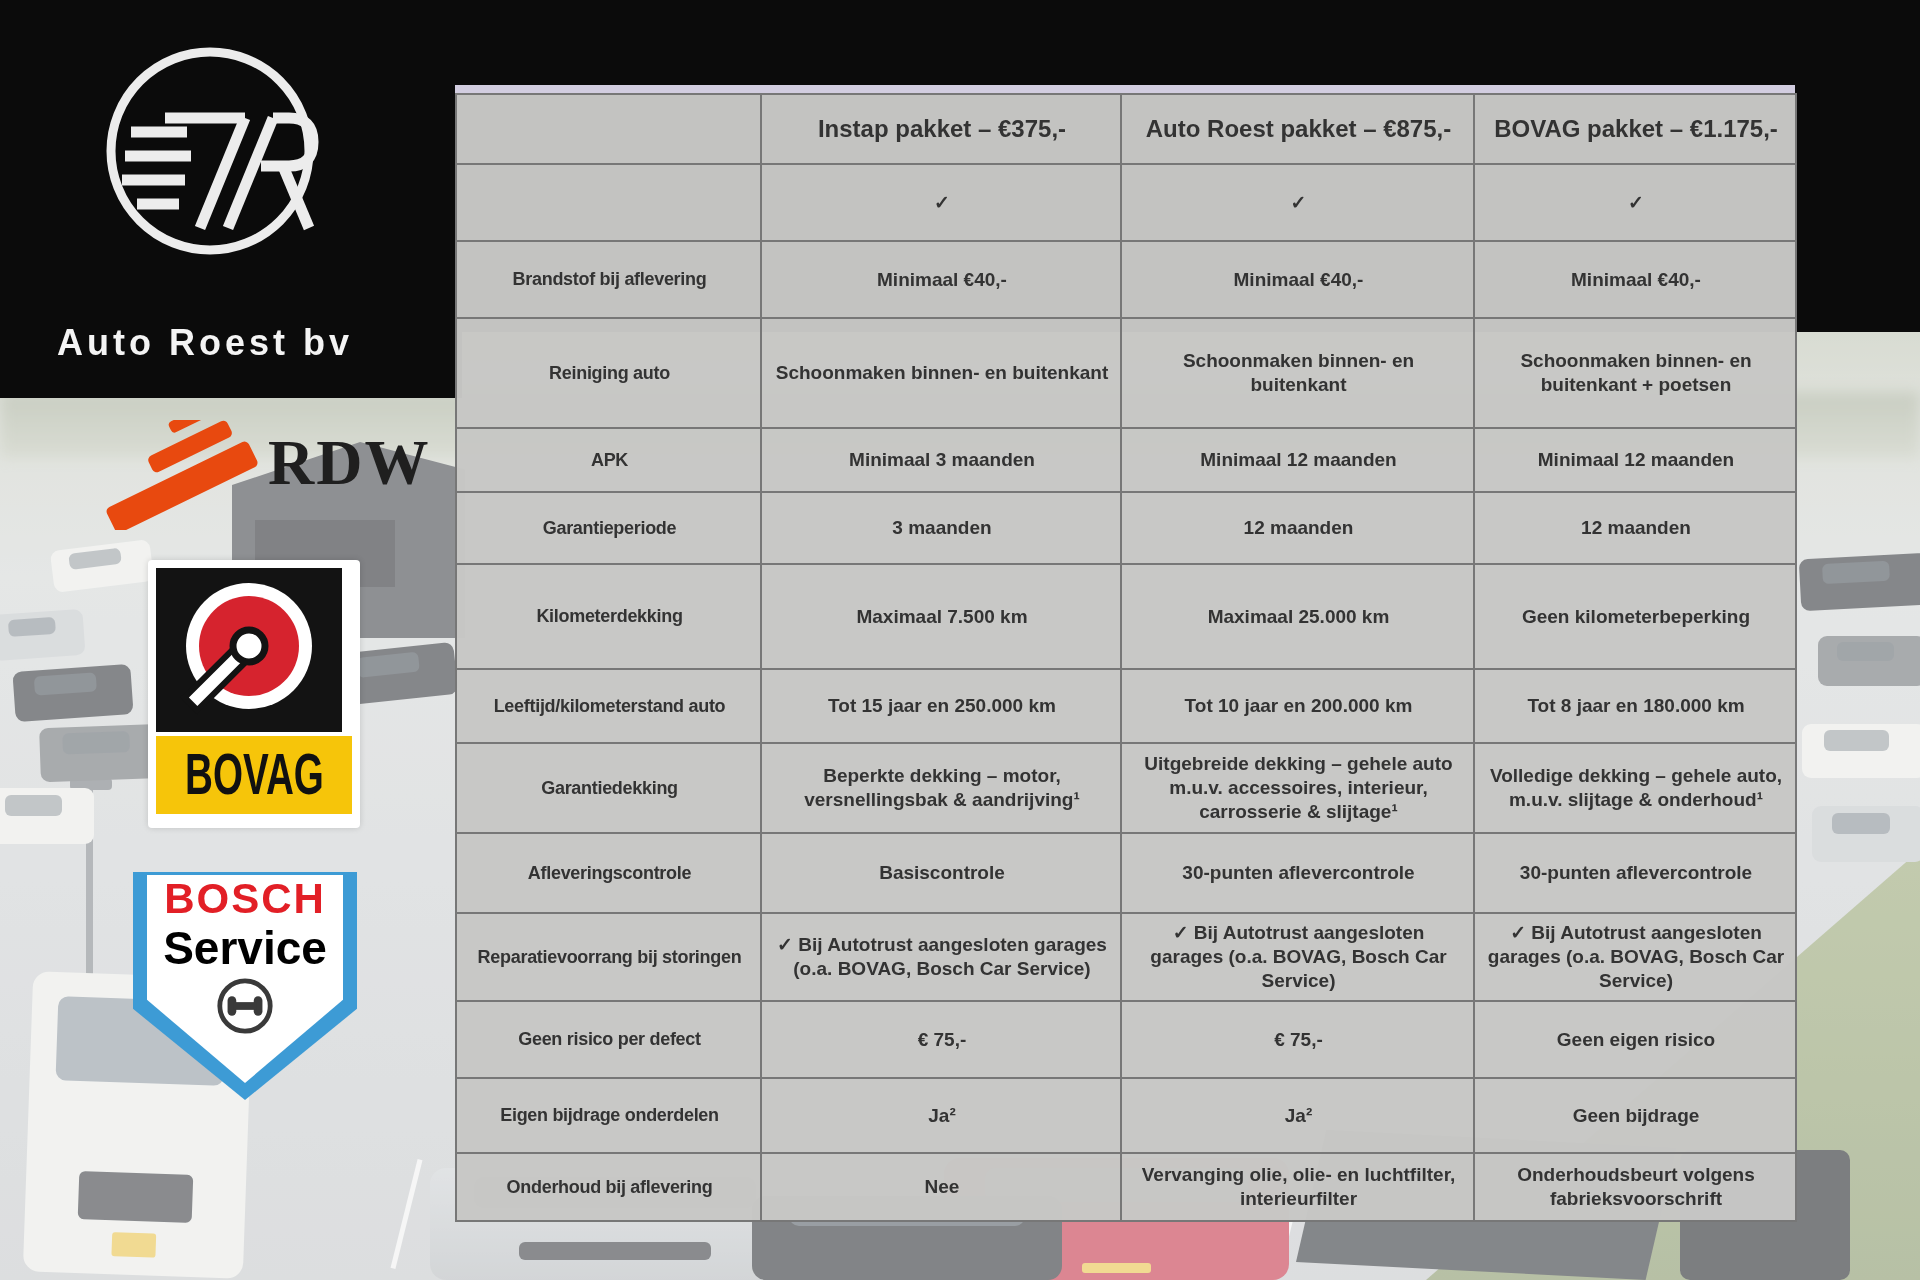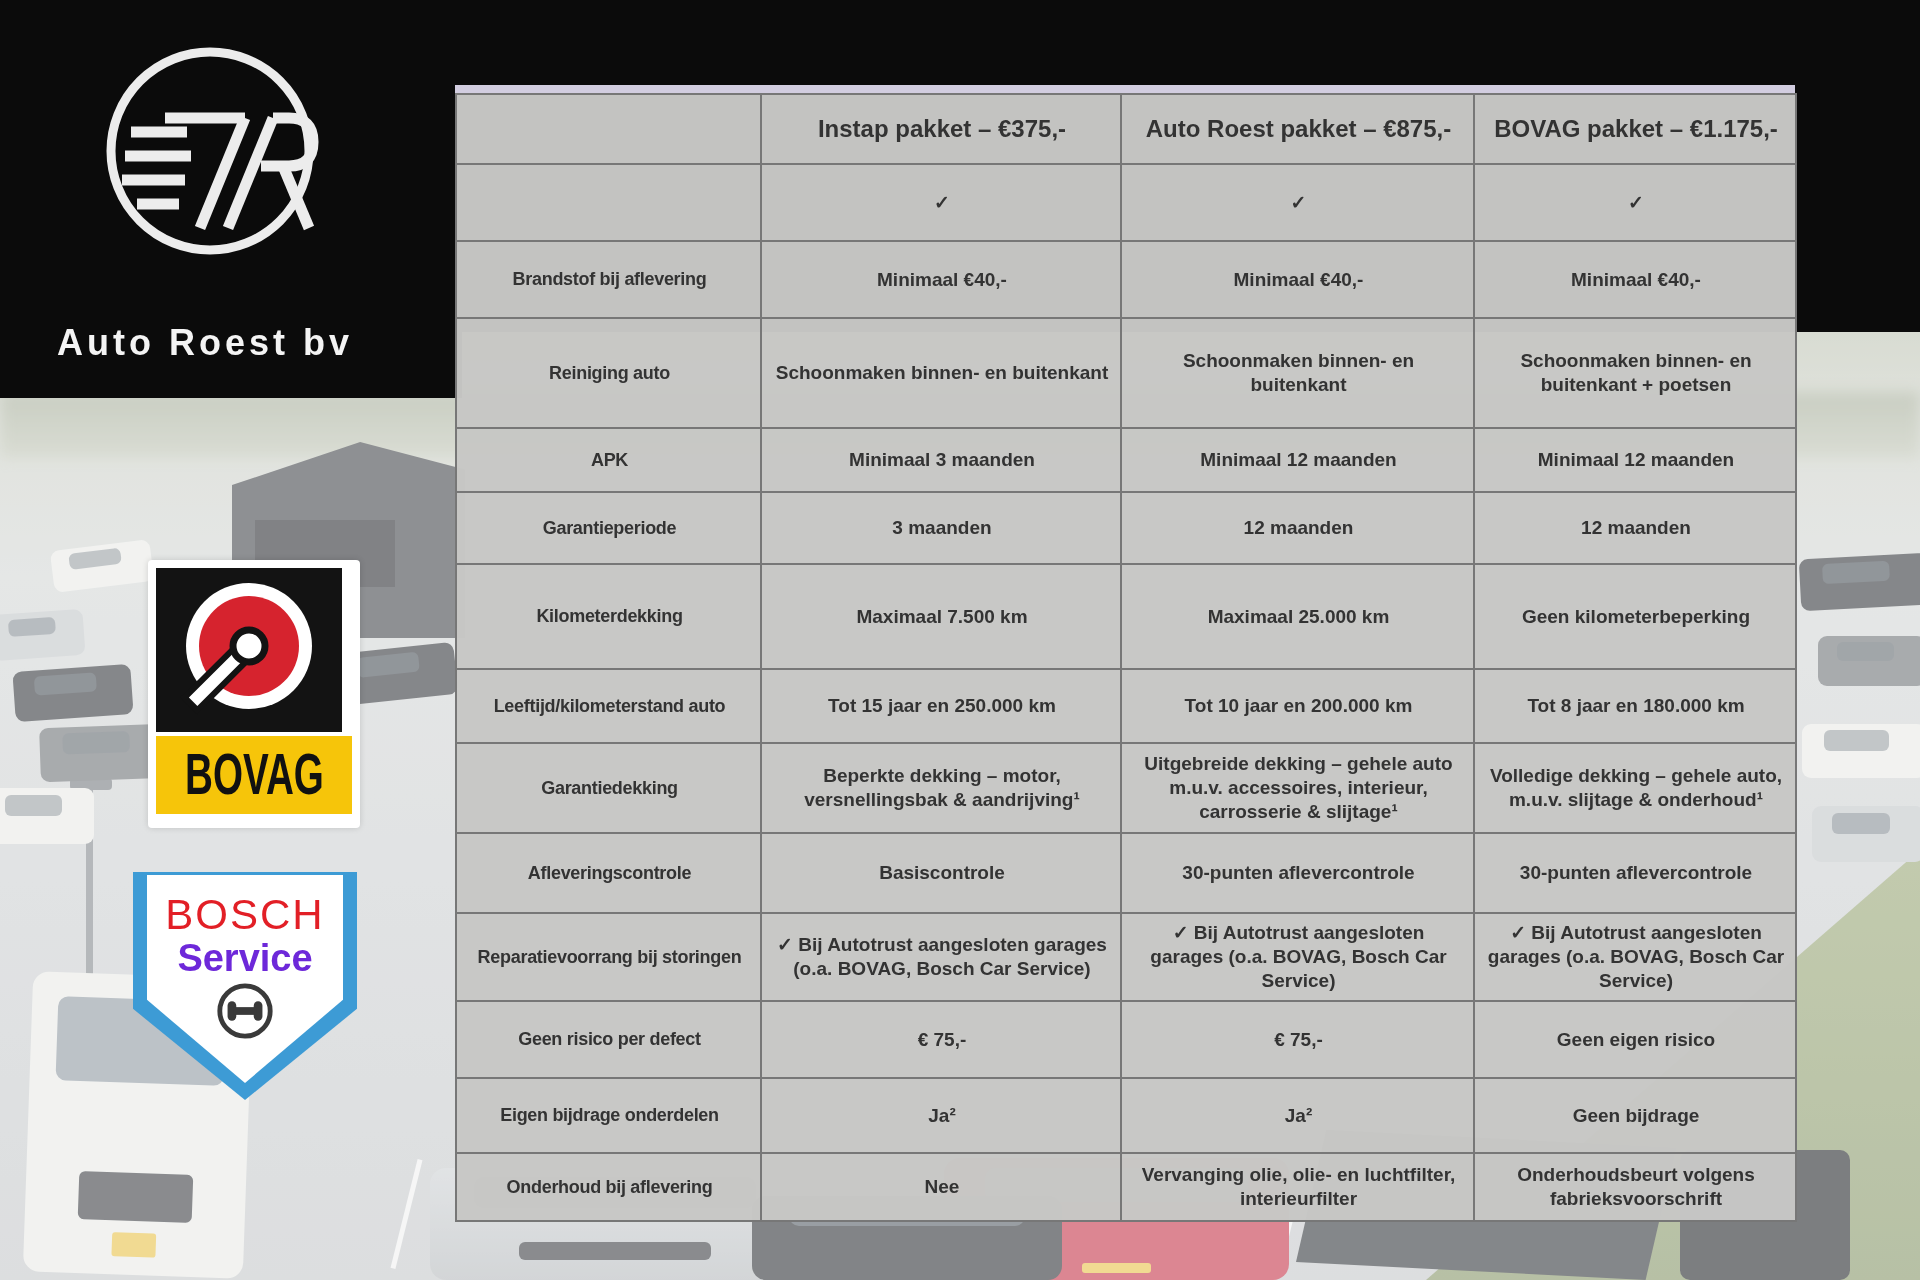--- a/index.html
+++ b/index.html
@@ -72,22 +72,22 @@
   .bovag-band{height:78px;background:#f6c50a;display:flex;align-items:center;justify-content:center;}
   .bovag-band span{font-size:42px;font-weight:700;color:#111;transform:scale(.92,1.35);letter-spacing:0px;}
 
   
   .bosch{position:absolute;left:133px;top:872px;width:224px;height:228px;}
   .bosch-outer{position:absolute;inset:0;background:#3d9bd5;
                clip-path:polygon(0 0,100% 0,100% 60%,50% 100%,0 60%);}
   .bosch-inner{position:absolute;left:14px;right:14px;top:3px;bottom:17px;background:#fff;
                clip-path:polygon(0 0,100% 0,100% 60%,50% 100%,0 60%);
                display:flex;flex-direction:column;align-items:center;}
-  .bosch-b{color:#e21f26;font-size:42px;font-weight:400;letter-spacing:2px;margin-top:16px;}
-  .bosch-s{color:#6d28d9;font-size:38px;font-weight:700;margin-top:-2px;}
+  .bosch-b{color:#e21f26;font-size:42px;font-weight:700;letter-spacing:2px;}
+  .bosch-s{color:#000000;font-size:46px;font-weight:700;margin-top:-2px;}
 
   
   .table-wrap{position:absolute;left:455px;top:85px;width:1340px;}
   .lavender{height:8px;background:#d2cde0;}
   table.pkg{border-collapse:collapse;table-layout:fixed;width:1340px;
             background:rgba(199,199,197,.98);}
   table.pkg td,table.pkg th{border:2px solid #777;vertical-align:middle;text-align:center;
             padding:6px 10px 6px 12px;color:#333;font-weight:700;font-size:19px;line-height:1.25;
             overflow:hidden;}
   table.pkg th{font-size:24px;}
@@ -177,20 +177,30 @@
         <path d="M42 168 H84"></path>
       <path d="M70 82 H150"></path>
         <path d="M150 82 L105 192"></path>
         <path d="M178 82 L133 192"></path>
       <path d="M178 82 H194 q24 0 24 24 q0 24 -24 24 h-28"></path>
         <path d="M188 130 L214 192"></path>
     </g>
   </svg>
   <div class="ar-text">Auto Roest bv</div>
 
+  <div class="rdw">
+    <svg class="rdw-wing" width="190" height="110" viewBox="0 0 190 110">
+      <g transform="rotate(-26 85 60)" fill="#e8490f">
+        <rect x="2" y="52" width="158" height="28" rx="5"></rect>
+        <rect x="62" y="24" width="88" height="18" rx="5"></rect>
+        <rect x="96" y="2" width="58" height="12" rx="4"></rect>
+      </g>
+    </svg>
+    <div class="rdw-text">RDW</div>
+  </div>
 
   <div class="bovag">
     <svg width="186" height="164" viewBox="0 0 186 164">
       <rect width="186" height="164" fill="#131313"></rect>
       <circle cx="93" cy="78" r="63" fill="#fff"></circle>
       <circle cx="93" cy="78" r="50" fill="#d6232e"></circle>
       <g transform="rotate(45 93 78)">
         <rect x="84" y="78" width="18" height="82" fill="#fff" stroke="#131313" stroke-width="6"></rect>
       </g>
       <circle cx="93" cy="78" r="16" fill="#fff" stroke="#131313" stroke-width="7"></circle>

